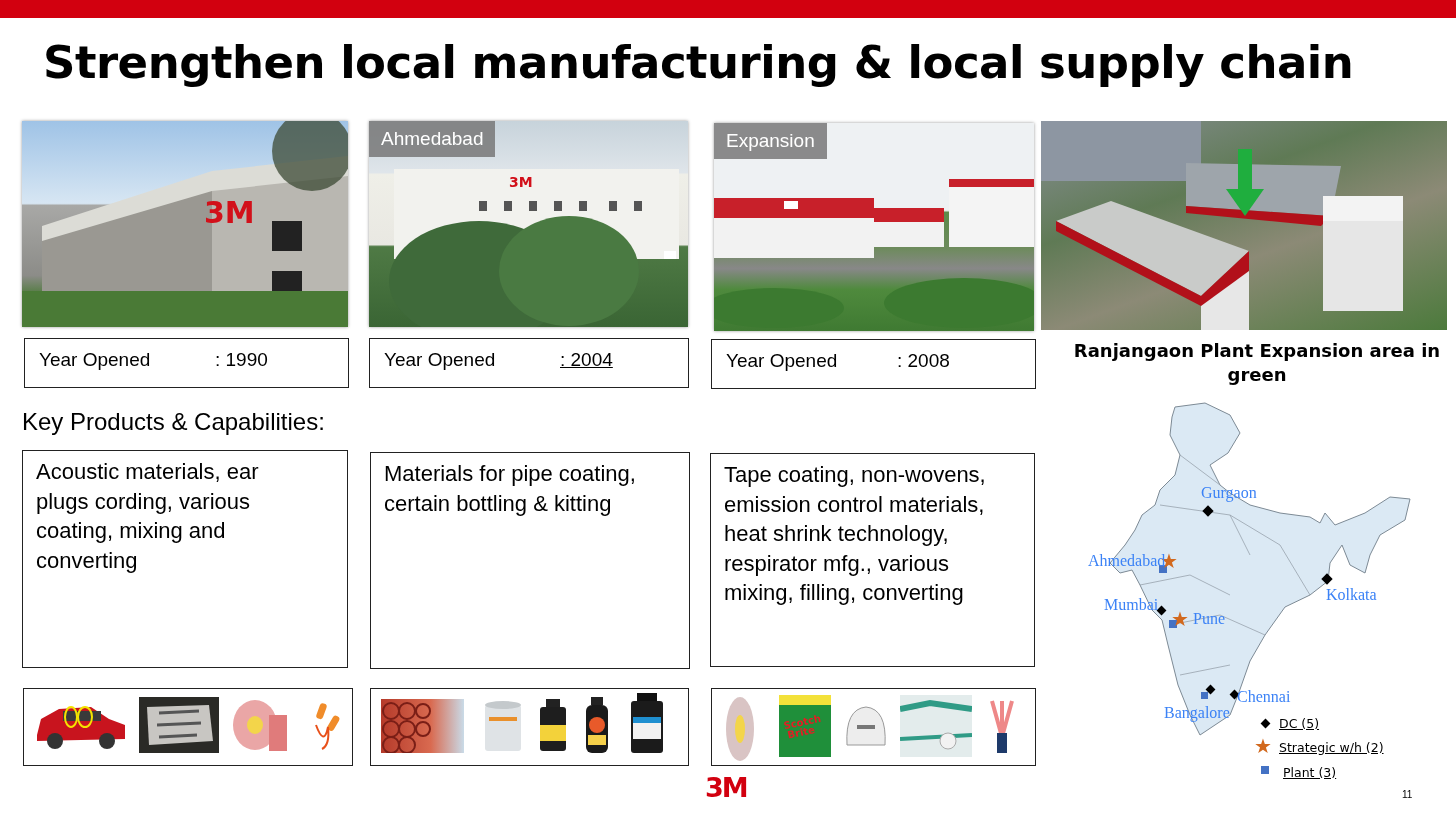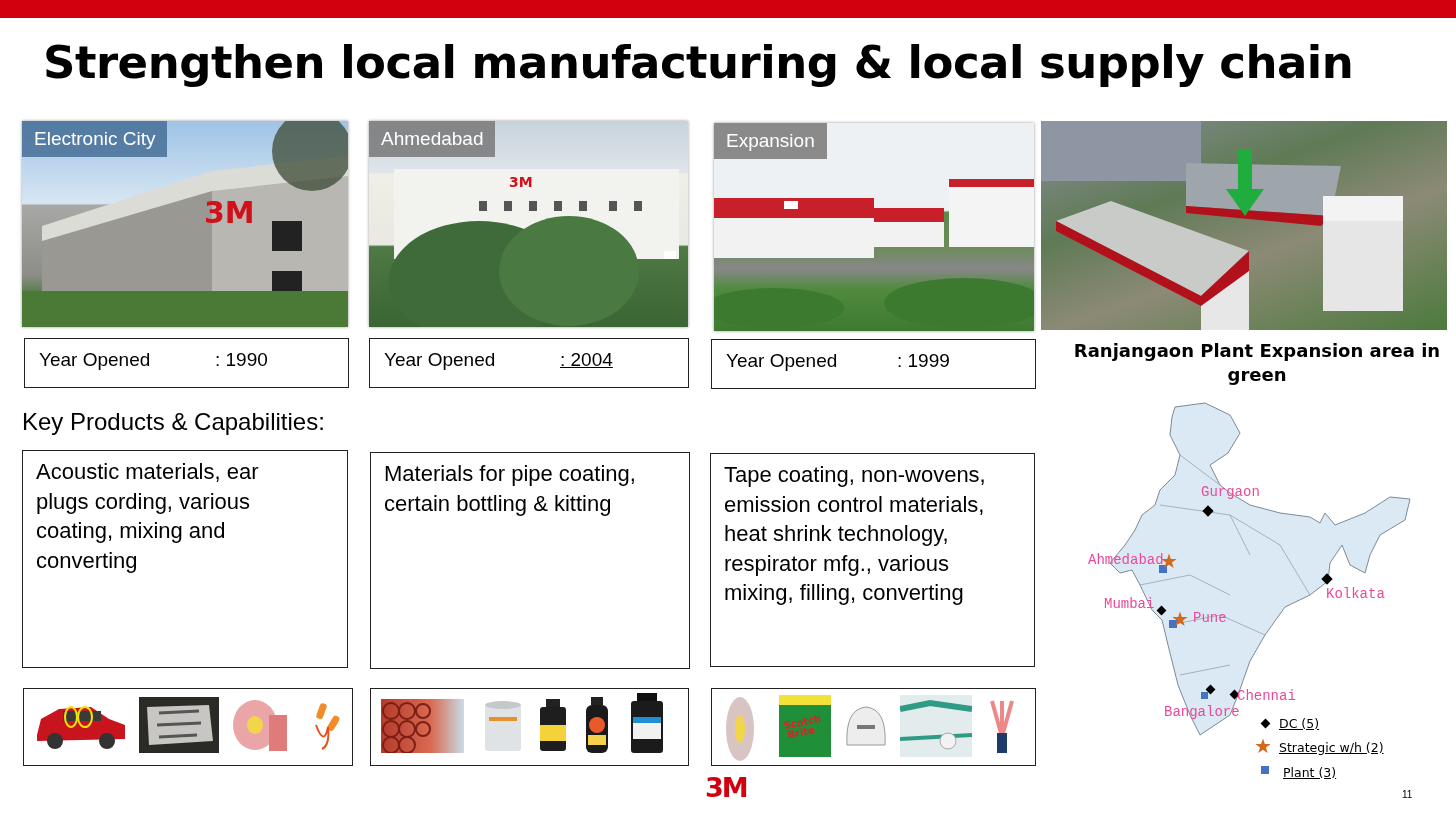--- a/index.html
+++ b/index.html
@@ -17,21 +17,21 @@
 
   .kp-heading { position: absolute; left: 22px; top: 408px; font-size: 24px; font-family: "Liberation Sans", sans-serif; }
   .cap-box { position: absolute; border: 1.5px solid #222; background: #fff; font-size: 22px; line-height: 29.5px; padding: 6px 13px; }
 
   .prod-box { position: absolute; border: 1.5px solid #222; background: #fff; height: 78px; top: 688px; }
   .prod { position: absolute; top: 8px; height: 56px; }
 
   .caption { position: absolute; left: 1062px; top: 339px; width: 390px; text-align: center; font-family: "DejaVu Sans", sans-serif; font-weight: bold; font-size: 18px; line-height: 24px; }
 
   .map { position: absolute; left: 1080px; top: 395px; width: 376px; height: 400px; }
-  .map-label { position: absolute; font-family: Liberation Mono, monospace; font-size: 14px; color: #ec4899; white-space: nowrap; }
+  .map-label { position: absolute; font-family: Liberation Serif, serif; font-size: 16px; color: #3b82f6; white-space: nowrap; }
   .legend-item { position: absolute; left: 1256px; font-family: "DejaVu Sans", sans-serif; font-size: 12.5px; white-space: nowrap; text-decoration: underline; }
 
   .logo { position: absolute; left: 705px; top: 772px; font-family: "DejaVu Sans", sans-serif; font-weight: bold; font-size: 27px; color: #d2000f; letter-spacing: -2px; }
   .page-num { position: absolute; left: 1402px; top: 789px; font-size: 10px; }
 </style>
 </head>
 <body>
 
 <div class="topbar"></div>
 <div class="title">Strengthen local manufacturing &amp; local supply chain</div>
@@ -40,21 +40,20 @@
   <svg width="326" height="206" style="position:absolute;left:0;top:0">
     <polygon points="20,110 190,55 190,185 20,185" fill="#9a9892"></polygon>
     <polygon points="190,55 326,40 326,185 190,185" fill="#b9b7b1"></polygon>
     <polygon points="20,105 190,50 326,35 326,55 190,70 20,120" fill="#dcdcd6"></polygon>
     <rect x="250" y="100" width="30" height="30" fill="#222"></rect>
     <rect x="250" y="150" width="30" height="30" fill="#222"></rect>
     <text x="182" y="102" font-family="DejaVu Sans" font-weight="bold" font-size="30" fill="#d2101a">3M</text>
     <rect x="0" y="170" width="326" height="36" fill="#4a7a36"></rect>
     <circle cx="290" cy="30" r="40" fill="#3c4a34" opacity="0.75"></circle>
   </svg>
-  <div class="photo-label" style="background:rgba(70,110,150,0.85);">Electronic City</div>
 </div>
 
 <div class="photo" style="left:369px;top:121px;width:319px;height:206px;background:linear-gradient(180deg,#c7d3db 0%,#dfe5ea 25%,#efefe8 26%,#e9e8e2 60%,#4f7a45 61%,#3a6534 100%);">
   <svg width="319" height="206" style="position:absolute;left:0;top:0">
     <rect x="25" y="48" width="285" height="90" fill="#f2f2ee"></rect>
     <text x="140" y="66" font-family="DejaVu Sans" font-weight="bold" font-size="14" fill="#d2101a">3M</text>
     <g fill="#555">
         <rect x="110" y="80" width="8" height="10"></rect>
         <rect x="135" y="80" width="8" height="10"></rect>
         <rect x="160" y="80" width="8" height="10"></rect>
@@ -107,21 +106,21 @@
 <div class="year-box" style="left:24px;top:338px;width:325px;">
   <span class="lbl">Year Opened</span>
   <span class="val" style="left:190px;">: 1990</span>
 </div>
 <div class="year-box" style="left:369px;top:338px;width:320px;">
   <span class="lbl">Year Opened</span>
   <span class="val" style="left:190px;text-decoration:underline;">: 2004</span>
 </div>
 <div class="year-box" style="left:711px;top:339px;width:325px;">
   <span class="lbl">Year Opened</span>
-  <span class="val" style="left:185px;">: 1999</span>
+  <span class="val" style="left:185px;">: 2008</span>
 </div>
 
 <div class="kp-heading">Key Products &amp; Capabilities:</div>
 
 <div class="cap-box" style="left:22px;top:450px;width:326px;height:218px;padding-right:60px;">Acoustic materials, ear plugs cording, various coating, mixing and converting</div>
 <div class="cap-box" style="left:370px;top:452px;width:320px;height:217px;">Materials for pipe coating, certain bottling &amp; kitting</div>
 <div class="cap-box" style="left:710px;top:453px;width:325px;height:214px;">Tape coating, non-wovens, emission control materials, heat shrink technology, respirator mfg., various mixing, filling, converting</div>
 
 <div class="prod-box" style="left:23px;width:330px;">
   <div class="prod" style="left:5px;width:100px;">

